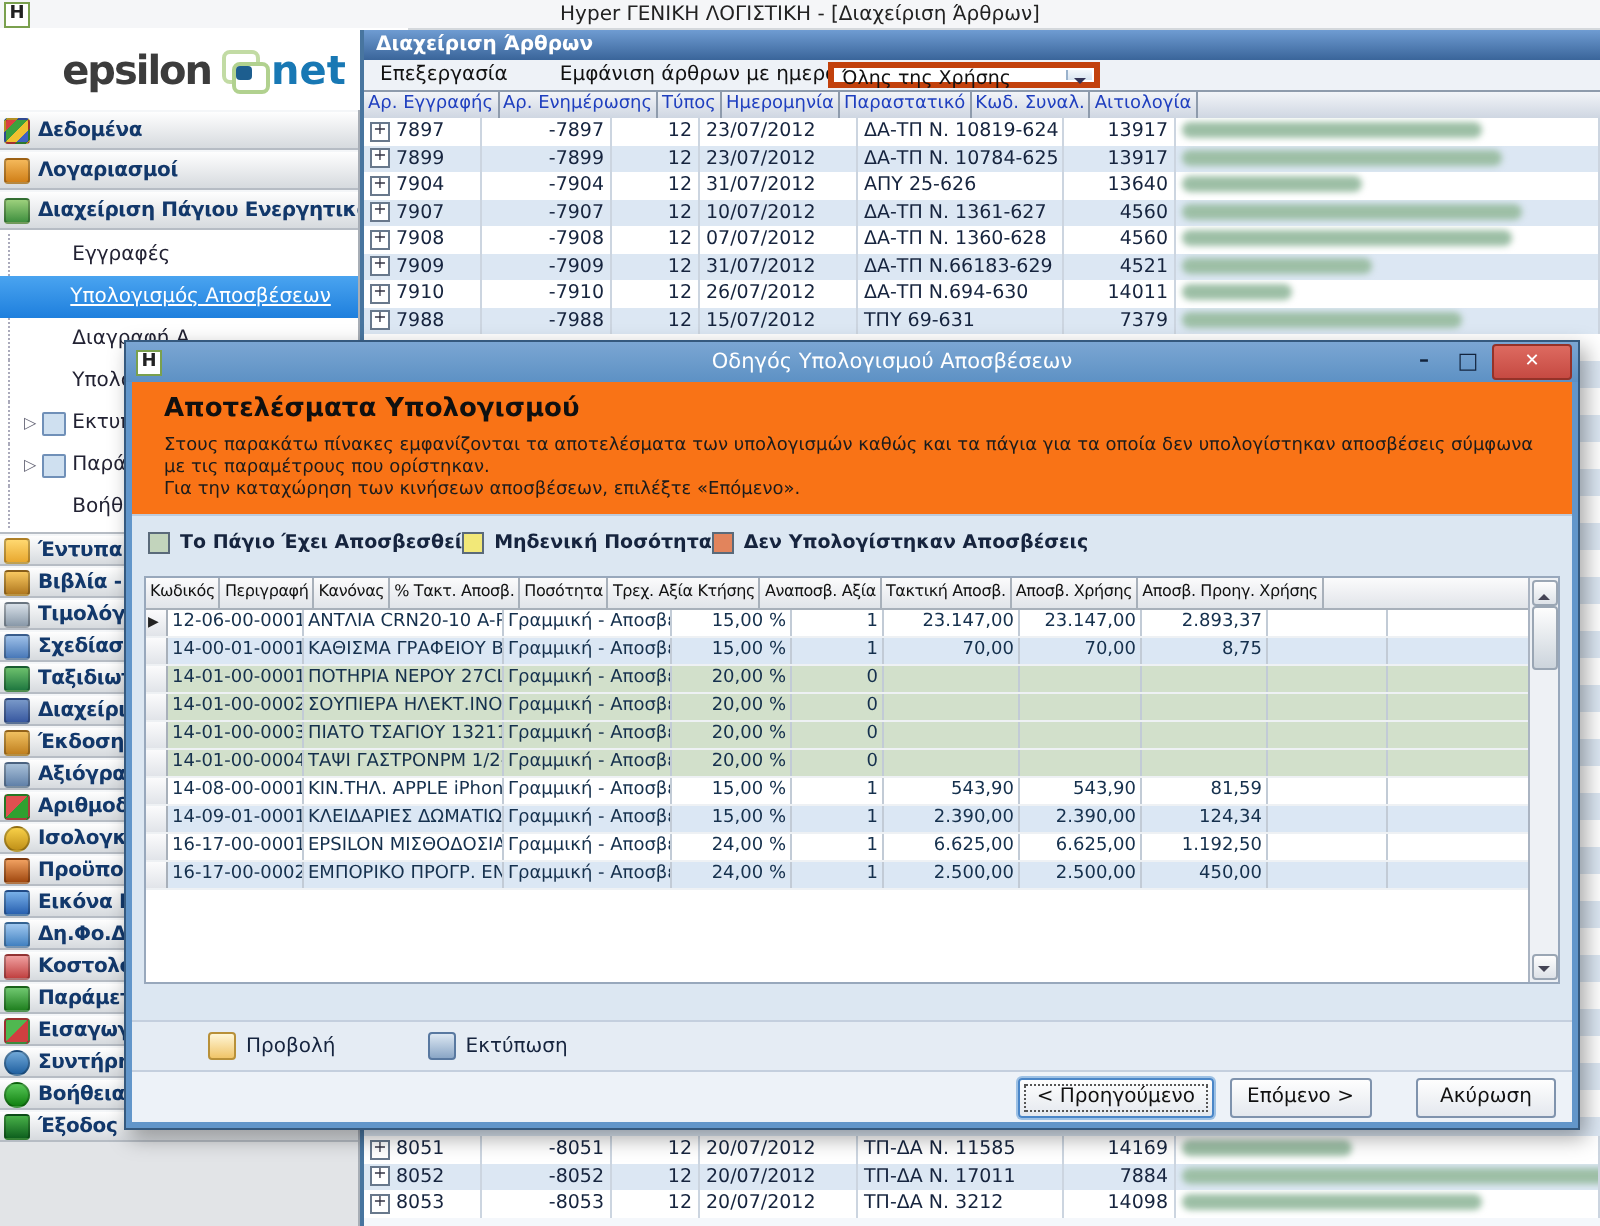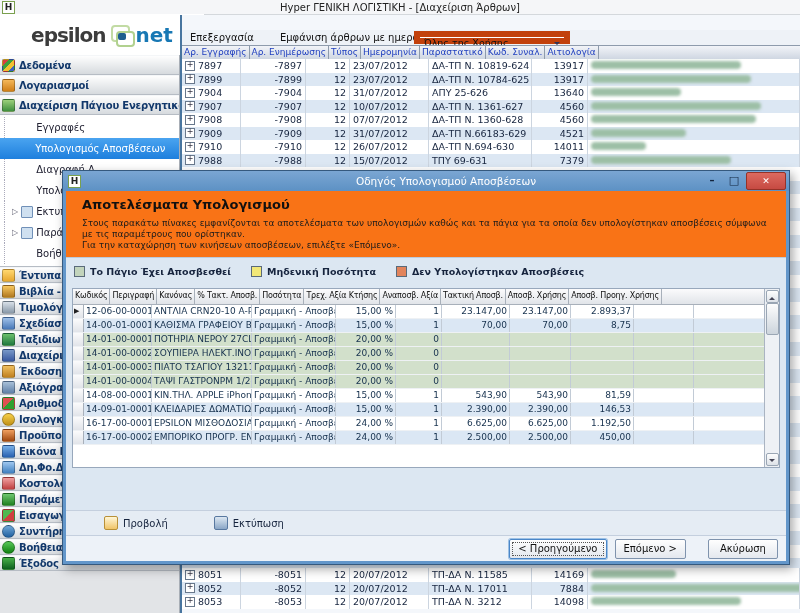--- a/index.html
+++ b/index.html
@@ -46,33 +46,33 @@
   .groups-bottom .side-group:nth-of-type(13) .gicon{background:linear-gradient(#a0c8f0,#4080c0);}
   .groups-bottom .side-group:nth-of-type(14) .gicon{background:linear-gradient(#f0a0a0,#c04040);}
   .groups-bottom .side-group:nth-of-type(15) .gicon{background:linear-gradient(#70c870,#208020);}
   .groups-bottom .side-group:nth-of-type(16) .gicon{background:linear-gradient(135deg,#50b850 50%,#d04040 50%);}
   .groups-bottom .side-group:nth-of-type(17) .gicon{background:linear-gradient(#70a8d8,#2060a0);border-radius:50%;}
   .groups-bottom .side-group:nth-of-type(18) .gicon{background:linear-gradient(#58c858,#108010);border-radius:50%;}
   .groups-bottom .side-group:nth-of-type(19) .gicon{background:linear-gradient(#48b048,#0e601e);}
 
   .tree-panel{background:#fff;border-bottom:1px solid #b6bcc4;padding:2px 0;}
   .tree-item{height:21px;display:flex;align-items:center;gap:3px;padding-left:7px;font-size:10px;color:#223;white-space:nowrap;overflow:hidden;cursor:pointer;border-left:1px dotted #aab;margin-left:4px;}
-  .tree-item.selected{background:linear-gradient(#4aa4f0,#1e7fdd);color:#fff;border-left:none;margin-left:0;padding-left:11px;}
+  .tree-item.selected{background:linear-gradient(#4aa4f0,#1e7fdd);color:#fff;border-left:none;margin-left:0;padding-left:11px;text-decoration:underline;}
   .tw{visibility:hidden;color:#667;font-size:8px;flex:0 0 auto;}
   .tree-ic{visibility:hidden;width:10px;height:10px;background:#cfe0f0;border:1px solid #7090b8;border-radius:1px;flex:0 0 auto;}
   .tree-item.branch .tw,.tree-item.branch .tree-ic{visibility:visible;}
   .tw::before{content:"▷";}
 
   
   .main-window{left:180px;top:15px;width:620px;height:598px;background:#f4f7fb;border-left:2px solid #48759f;box-sizing:border-box;}
   .mw-titlebar{left:0;top:0;right:0;height:15px;background:linear-gradient(#6f9cd2,#3a659a);color:#fff;font-weight:bold;font-size:10px;line-height:15px;padding-left:6px;}
   .mw-menubar{left:0;top:15px;right:0;height:15px;background:#eef2f7;border-bottom:1px solid #c6ced8;display:flex;align-items:center;font-size:10px;}
   .mw-menu-item{margin-left:8px;cursor:pointer;}
   .mw-filter-label{margin-left:26px;color:#111;}
-  .mw-combo{position:absolute;left:232px;top:1px;width:156px;height:13px;background:#fff;border:6px solid #c2410c;font-size:9.5px;line-height:12px;padding-left:4px;box-sizing:border-box;cursor:pointer;}
+  .mw-combo{position:absolute;left:232px;top:1px;width:136px;height:13px;background:#fff;border:3px solid #c2410c;font-size:9.5px;line-height:12px;padding-left:4px;box-sizing:border-box;cursor:pointer;}
   .mw-combo-arrow{position:absolute;right:1px;top:1px;bottom:1px;width:12px;background:linear-gradient(#f4f8fc,#d8e4f0);border-left:1px solid #9ab2cc;}
   .mw-combo-arrow::before{content:"";position:absolute;left:3px;top:4px;border:3px solid transparent;border-top-color:#335;}
   .mw-header{left:0;top:30px;right:0;height:14px;display:flex;background:linear-gradient(#f2f4f8,#ccd4e0);border-top:1px solid #8e9bac;border-bottom:1px solid #8e9bac;font-size:9px;color:#1f3fbf;}
   .mw-header .hc{border-right:1px solid #8e9bac;box-sizing:border-box;line-height:13px;text-align:center;white-space:nowrap;overflow:hidden;padding:0 2px;cursor:pointer;}
   .mw-rows{left:0;right:0;}
   .rows-top{top:44px;height:108px;}
   .rows-bottom{top:553px;height:45px;overflow:hidden;}
   .mrow{height:13.5px;display:flex;font-size:9.5px;color:#16243e;background:#fff;cursor:pointer;}
   .mrow:nth-of-type(even){background:#dce7f3;}
   .mrow .c{border-right:1px solid #ccd5e0;box-sizing:border-box;line-height:13px;white-space:nowrap;overflow:hidden;padding:0 3px;}
@@ -92,25 +92,25 @@
   .win-btn{height:15px;line-height:14px;text-align:center;font-size:10px;color:#12233c;cursor:pointer;}
   .win-btn.min{width:20px;} .win-btn.max{width:20px;}
   .win-btn.min::before{content:"–";font-weight:bold;}
   .win-btn.max::before{content:"□";font-size:11px;}
   .win-btn.close{width:38px;height:16px;background:linear-gradient(#dd6a60,#c64a42);border:1px solid #953228;border-radius:2px;color:#fff;font-weight:bold;line-height:15px;}
   .win-btn.close::before{content:"✕";font-size:9px;}
   .dlg-body{left:3px;top:20px;right:3px;bottom:3px;background:#f97316;}
   .dlg-heading{position:absolute;left:16px;top:6px;font-size:13px;font-weight:bold;color:#101010;}
   .dlg-desc{position:absolute;left:16px;top:27px;right:12px;font-size:9px;line-height:11px;color:#1c1c1c;}
   .dlg-panel{position:absolute;left:0;top:66px;right:0;bottom:0;background:#dce7f2;border-top:1px solid #bccbdc;}
-  .legend{position:absolute;left:8px;top:8px;display:flex;gap:20px;align-items:center;text-align:center;}
+  .legend{position:absolute;left:8px;top:8px;display:flex;align-items:center;text-align:center;}
   .legend-item{display:flex;align-items:center;gap:5px;font-size:9.5px;font-weight:600;color:#16243e;}
   .legend-swatch{width:11px;height:11px;border:1px solid #5a6a7a;box-sizing:border-box;}
 
-  .grid-area{position:absolute;left:6px;right:6px;top:30px;height:180px;background:#fff;border:1px solid #98a8bc;box-sizing:border-box;}
+  .grid-area{position:absolute;left:6px;right:6px;top:30px;height:204px;background:#fff;border:1px solid #98a8bc;box-sizing:border-box;}
   .grid-scroll-pad{position:absolute;left:0;right:14px;top:0;bottom:0;overflow:hidden;}
   .dheader{display:flex;height:15px;background:linear-gradient(#fbfbfc,#e1e4e9);border-bottom:1px solid #a8b0ba;font-size:8px;color:#111;letter-spacing:-0.2px;}
   .dheader .dc{border-right:1px solid #a8b0ba;box-sizing:border-box;line-height:14px;padding:0 2px;white-space:nowrap;overflow:hidden;cursor:pointer;}
   .g{width:11px;flex:0 0 auto;box-sizing:border-box;background:linear-gradient(#fbfbfc,#e1e4e9);border-right:1px solid #a8b0ba;position:relative;}
   .dc0{width:68px;} .dc1{width:100px;} .dc2{width:84px;} .dc3{width:60px;text-align:right;}
   .dc4{width:46px;text-align:right;} .dc5{width:68px;text-align:right;} .dc6{width:61px;text-align:right;}
   .dc7{width:63px;text-align:right;} .dc8{width:60px;text-align:right;} .dc9{flex:1;text-align:right;}
   .drow{display:flex;height:13px;font-size:9px;color:#15304d;background:#fff;border-bottom:1px solid #eef1f4;cursor:pointer;}
   .drow .dc{border-right:1px solid #c2cbd6;box-sizing:border-box;line-height:12px;padding:0 2px;white-space:nowrap;overflow:hidden;}
   .drow.alt{background:#dbe7f4;}
@@ -308,20 +308,21 @@
       </div>
 
       <div class="side-group">
         <span class="gicon"></span>
         <span>Έξοδος</span>
       </div>
     </div>
 </div>
 
 <div class="abs main-window">
+  <div class="abs mw-titlebar">Διαχείριση Άρθρων</div>
   <div class="abs mw-menubar">
     <span class="mw-menu-item">Επεξεργασία</span>
     <span class="mw-filter-label">Εμφάνιση άρθρων με ημερομηνία εντός</span>
     <span class="mw-combo">
       <span>Όλης της Χρήσης</span>
       <span class="mw-combo-arrow"></span>
     </span>
   </div>
   <div class="abs mw-header">
 
@@ -649,21 +650,21 @@
 
               <div class="drow alt">
                 <div class="g"></div>
                 <div class="dc dc0">14-09-01-0001</div>
                 <div class="dc dc1">ΚΛΕΙΔΑΡΙΕΣ ΔΩΜΑΤΙΩΝ Ι</div>
                 <div class="dc dc2">Γραμμική - Αποσβένεται -</div>
                 <div class="dc dc3">15,00 %</div>
                 <div class="dc dc4">1</div>
                 <div class="dc dc5">2.390,00</div>
                 <div class="dc dc6">2.390,00</div>
-                <div class="dc dc7">146,53</div>
+                <div class="dc dc7">124,34</div>
                 <div class="dc dc8"></div>
                 <div class="dc dc9"></div>
               </div>
 
               <div class="drow">
                 <div class="g"></div>
                 <div class="dc dc0">16-17-00-0001</div>
                 <div class="dc dc1">EPSILON ΜΙΣΘΟΔΟΣΙΑ -</div>
                 <div class="dc dc2">Γραμμική - Αποσβένεται -</div>
                 <div class="dc dc3">24,00 %</div>

